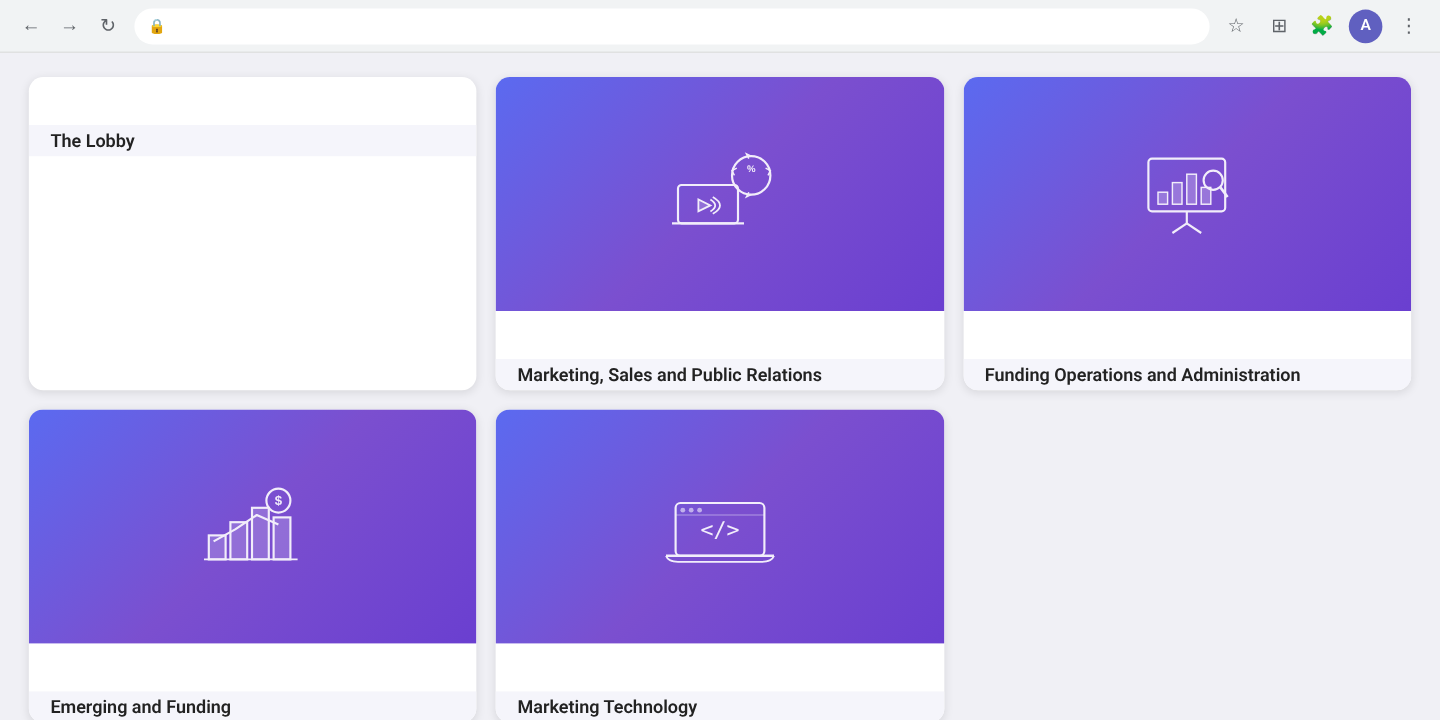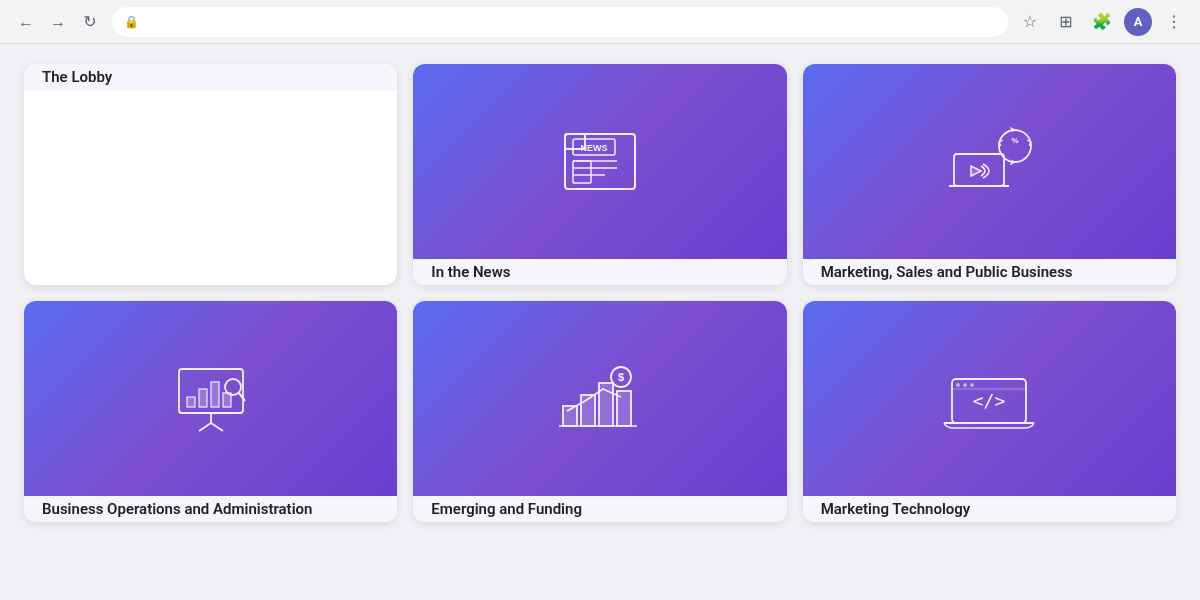--- a/index.html
+++ b/index.html
@@ -125,20 +125,21 @@
     .card-icon {
       opacity: 0.9;
     }
 
     .card-label {
       padding: 4px 18px;
       font-size: 15px;
       font-weight: 600;
       color: #222;
       background: #f5f5fb;
+      margin-top: 40px;
     }
 
     
     svg {
       stroke: white;
       fill: none;
       stroke-width: 1.5;
     }
   </style>
 </head>
@@ -162,60 +163,40 @@
   </div>
 </div>
 
 <div class="main-content">
   <div class="forum-grid">
 
     <div class="forum-card">
       <div class="card-label">The Lobby</div>
     </div>
 
-    <div class="forum-card">
-      <div class="card-image">
-        <svg class="card-icon" width="110" height="95" viewBox="0 0 110 95">
-
-          <rect x="20" y="20" width="70" height="55" rx="3" stroke="white" stroke-width="2"></rect>
-
-          <rect x="20" y="20" width="20" height="15" rx="2" stroke="white" stroke-width="2"></rect>
-
-          <rect x="28" y="25" width="42" height="16" rx="2" stroke="white" stroke-width="1.5"></rect>
-          <text x="49" y="37" text-anchor="middle" font-size="9" fill="white" stroke="none" font-family="sans-serif" font-weight="700">NEWS</text>
-
-          <line x1="28" y1="47" x2="72" y2="47" stroke="white" stroke-width="1.5"></line>
-          <line x1="28" y1="54" x2="72" y2="54" stroke="white" stroke-width="1.5"></line>
-          <line x1="28" y1="61" x2="60" y2="61" stroke="white" stroke-width="1.5"></line>
-
-          <rect x="28" y="47" width="18" height="22" rx="1" stroke="white" stroke-width="1.5"></rect>
-        </svg>
-      </div>
-      <div class="card-label">In the News</div>
-    </div>
 
     <div class="forum-card">
       <div class="card-image">
         <svg class="card-icon" width="120" height="95" viewBox="0 0 120 95">
 
           <rect x="25" y="40" width="50" height="32" rx="3" stroke="white" stroke-width="1.8"></rect>
           <line x1="20" y1="72" x2="80" y2="72" stroke="white" stroke-width="1.8"></line>
 
           <polygon points="42,52 42,62 52,57" stroke="white" stroke-width="1.5" fill="rgba(255,255,255,0.2)"></polygon>
           <path d="M52,52 Q60,57 52,62" stroke="white" stroke-width="1.5"></path>
           <path d="M54,50 Q66,57 54,64" stroke="white" stroke-width="1.5"></path>
 
           <circle cx="86" cy="32" r="16" stroke="white" stroke-width="1.8"></circle>
           <text x="86" y="29" text-anchor="middle" font-size="8" fill="white" stroke="none" font-family="sans-serif" font-weight="700">%</text>
 
           <path d="M72,32 L70,28 L74,26 M100,32 L102,28 L98,26" stroke="white" stroke-width="1.2"></path>
           <path d="M86,16 L82,14 L84,18 M86,48 L82,50 L84,46" stroke="white" stroke-width="1.2"></path>
         </svg>
       </div>
-      <div class="card-label">Marketing, Sales and Public Business</div>
+      <div class="card-label">Marketing, Sales and Public Relations</div>
     </div>
 
     <div class="forum-card">
       <div class="card-image">
         <svg class="card-icon" width="120" height="100" viewBox="0 0 120 100">
 
           <rect x="28" y="20" width="64" height="44" rx="3" stroke="white" stroke-width="1.8"></rect>
 
           <line x1="60" y1="64" x2="60" y2="74" stroke="white" stroke-width="1.8"></line>
           <line x1="60" y1="74" x2="48" y2="82" stroke="white" stroke-width="1.8"></line>
@@ -223,21 +204,21 @@
 
           <rect x="36" y="48" width="8" height="10" stroke="white" stroke-width="1.2" fill="rgba(255,255,255,0.25)"></rect>
           <rect x="48" y="40" width="8" height="18" stroke="white" stroke-width="1.2" fill="rgba(255,255,255,0.25)"></rect>
           <rect x="60" y="33" width="8" height="25" stroke="white" stroke-width="1.2" fill="rgba(255,255,255,0.25)"></rect>
           <rect x="72" y="44" width="8" height="14" stroke="white" stroke-width="1.2" fill="rgba(255,255,255,0.25)"></rect>
 
           <circle cx="82" cy="38" r="8" stroke="white" stroke-width="1.8"></circle>
           <line x1="88" y1="44" x2="94" y2="52" stroke="white" stroke-width="2.2"></line>
         </svg>
       </div>
-      <div class="card-label">Business Operations and Administration</div>
+      <div class="card-label">Funding Operations and Administration</div>
     </div>
 
     <div class="forum-card">
       <div class="card-image">
         <svg class="card-icon" width="110" height="95" viewBox="0 0 110 95">
 
           <rect x="18" y="55" width="14" height="20" stroke="white" stroke-width="1.8" fill="rgba(255,255,255,0.2)"></rect>
           <rect x="36" y="44" width="14" height="31" stroke="white" stroke-width="1.8" fill="rgba(255,255,255,0.2)"></rect>
           <rect x="54" y="32" width="14" height="43" stroke="white" stroke-width="1.8" fill="rgba(255,255,255,0.2)"></rect>
           <rect x="72" y="40" width="14" height="35" stroke="white" stroke-width="1.8" fill="rgba(255,255,255,0.2)"></rect>

